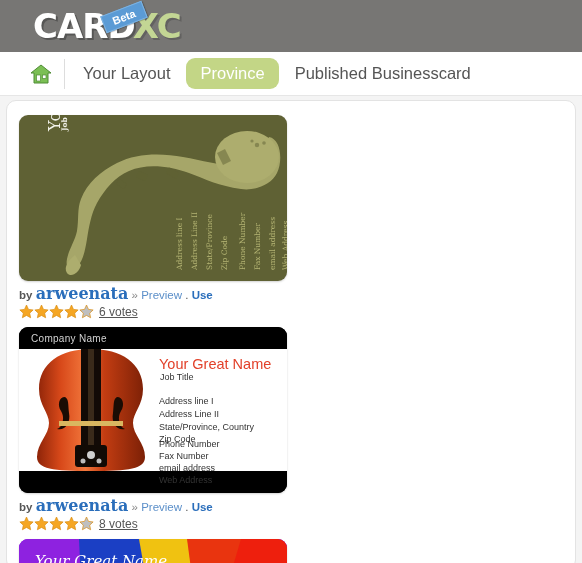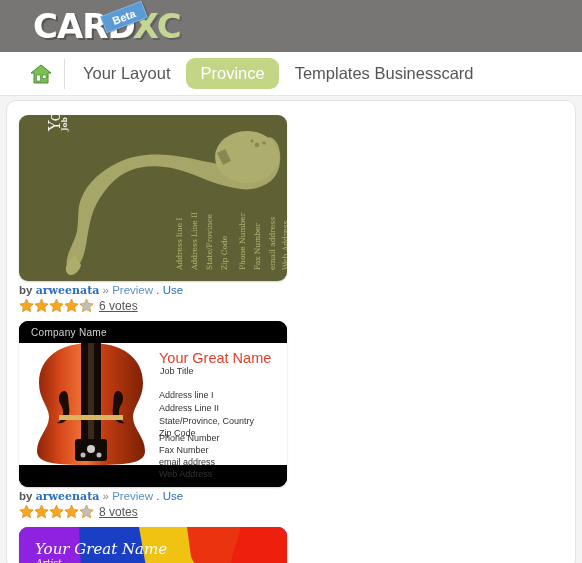--- a/index.html
+++ b/index.html
@@ -118,27 +118,27 @@
     cursor: pointer;
     box-shadow: 0 1px 2px rgba(0,0,0,0.18);
   }
 
   
   .meta { padding-top: 3px; width: 268px; }
   .meta-line1 { font-size: 11.5px; color: #555; white-space: nowrap; }
   .meta-by { color: #555555; font-weight: bold; }
   .meta-author {
     color: #2a6ebb; font-weight: bold;
-    font-family: "DejaVu Serif", serif; font-size: 11px;
+    font-family: "DejaVu Serif", serif; font-size: 16px;
     cursor: pointer;
   }
   .meta-sep { color: #888888; }
   .meta-preview { color: #5b8fc9; cursor: pointer; }
   .meta-dot { color: #555555; }
-  .meta-use { color: #2a6ebb; font-weight: normal; cursor: pointer; }
+  .meta-use { color: #2a6ebb; font-weight: bold; cursor: pointer; }
   .meta-line2 { display: flex; align-items: center; margin-top: 1px; }
   .stars { display: flex; }
   .star { width: 15px; height: 15px; margin-right: 0px; }
   .votes { font-size: 12px; color: #555; margin-left: 5px; text-decoration: underline; }
 
   
   .card-sax { background: #5f6134; }
   .sax-name {
     position: absolute; left: 26px; top: 16px;
     font-family: "DejaVu Serif", serif;
@@ -246,21 +246,21 @@
   <span class="home-icon">
     <svg width="22" height="22" viewBox="0 0 22 22">
       <polygon points="11,2 21,10 18,10 18,20 4,20 4,10 1,10" fill="#7bbf54" stroke="#4f8c34" stroke-width="1"></polygon>
       <rect x="6.5" y="12" width="4" height="6" fill="#ffffff" stroke="#4f8c34" stroke-width="0.7"></rect>
       <rect x="12.5" y="12" width="3.5" height="3.5" fill="#ffffff" stroke="#4f8c34" stroke-width="0.7"></rect>
     </svg>
   </span>
   <span class="nav-divider"></span>
   <span class="nav-item">Your Layout</span>
   <span class="nav-item active">Province</span>
-  <span class="nav-item">Templates Businesscard</span>
+  <span class="nav-item">Published Businesscard</span>
 </div>
 
 <div class="content-panel">
   <div class="grid">
 
     <div class="cell">
       <div class="card card-sax">
         <svg class="sax-shape" width="268" height="166" viewBox="0 0 268 166">
           <path d="M250 22 C262 24 264 46 258 58 C252 70 236 76 222 74 C200 71 186 64 170 58
                    C150 51 128 48 110 56 C96 62 86 74 78 88 C72 99 70 112 68 124

